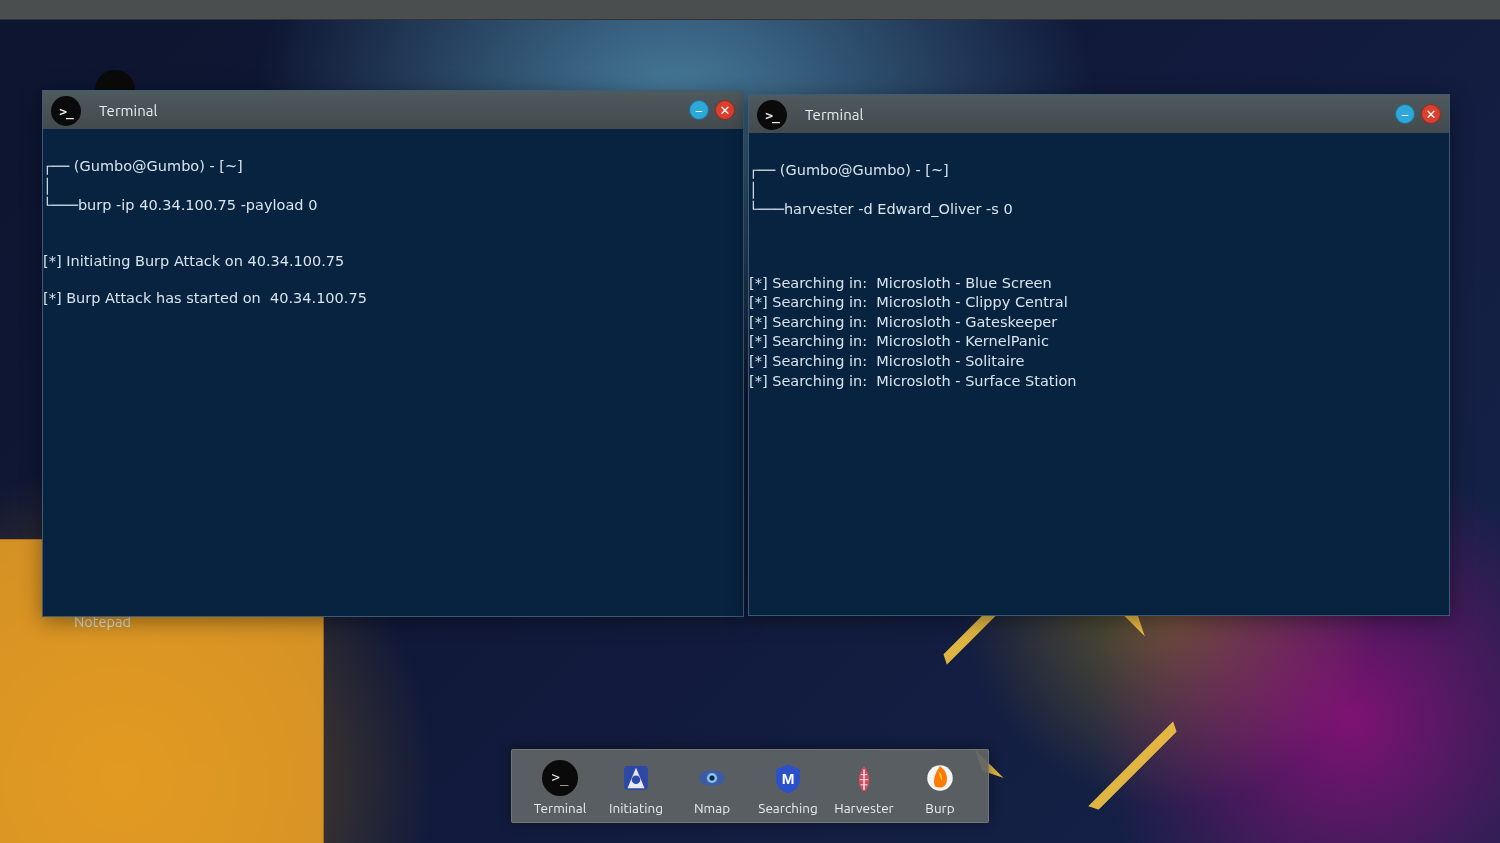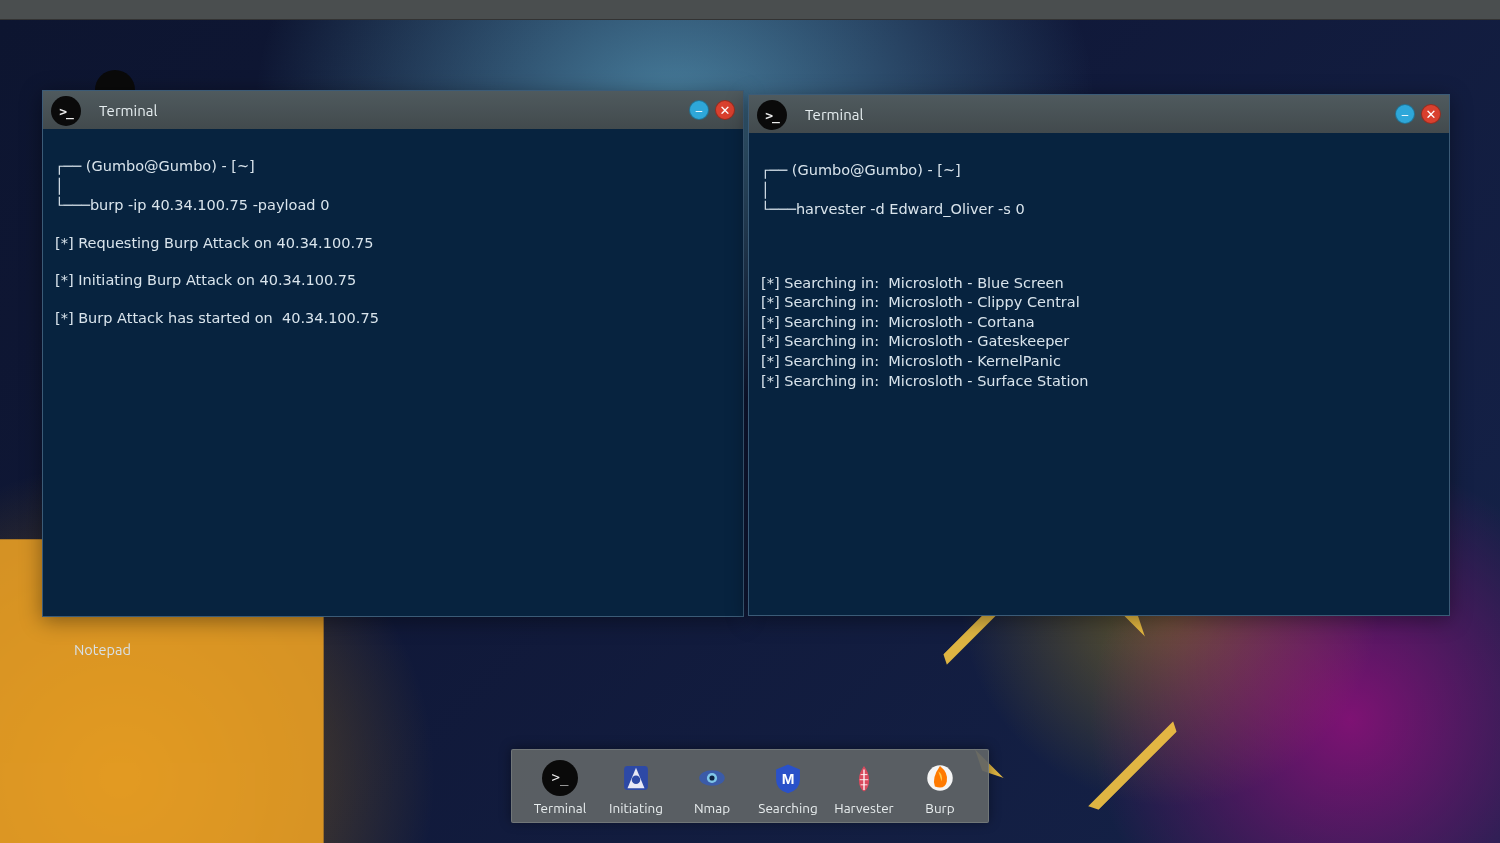--- a/index.html
+++ b/index.html
@@ -119,21 +119,21 @@
     font-size: 13px;
     color: #fff;
     cursor: pointer;
     border:1px solid rgba(0,0,0,0.3);
   }
   .win-btn.min { background:#2ea7d9; }
   .win-btn.close { background:#d9402e; }
 
   .termbody {
     flex: 1;
-    padding: 10px 12px;
+    padding: 10px 0;
     color: #d9e4ec;
     font-size: 14.5px;
     line-height: 1.35;
     overflow: hidden;
     font-family: "Segoe UI", "DejaVu Sans", sans-serif;
   }
   .termbody .line { white-space: pre; }
   .termbody .gap { height: 18px; }
   .prompt-tree { color:#d9e4ec; }
 
@@ -168,21 +168,20 @@
     border-radius: 50%;
     display:flex; align-items:center; justify-content:center;
     position: relative;
   }
   .dock-icon svg { width: 34px; height: 34px; }
   .notepad-label {
     position:absolute;
     top: 613px; left: 74px;
     color:#d8e0e5; font-size:14.5px;
     z-index:2;
-    margin-top:28px;
   }
 </style>
 </head>
 <body>
 
 <div class="top-bar"></div>
 <div class="wallpaper"></div>
 
 <div class="desktop-icon desktop-shortcut-terminal">
   <div class="iconwrap" style="background:#0a0a0a"></div>
@@ -199,21 +198,20 @@
       <div class="win-btn min">–</div>
       <div class="win-btn close">✕</div>
     </div>
   </div>
   <div class="termbody">
     <div class="gap"></div>
     <div class="line prompt-tree">┌── (Gumbo@Gumbo) - [~]</div>
     <div class="line prompt-tree">│</div>
     <div class="line prompt-tree">└───burp -ip 40.34.100.75 -payload 0</div>
     <div class="gap"></div>
-    <div class="line">[*] Requesting Burp Attack on 40.34.100.75</div>
     <div class="gap"></div>
     <div class="line">[*] Initiating Burp Attack on 40.34.100.75</div>
     <div class="gap"></div>
     <div class="line">[*] Burp Attack has started on  40.34.100.75</div>
     <div class="gap"></div>
   </div>
 </div>
 
 <div class="terminal right">
   <div class="titlebar">
@@ -227,23 +225,23 @@
   <div class="termbody">
     <div class="gap"></div>
     <div class="line prompt-tree">┌── (Gumbo@Gumbo) - [~]</div>
     <div class="line prompt-tree">│</div>
     <div class="line prompt-tree">└───harvester -d Edward_Oliver -s 0</div>
     <div class="gap"></div>
       <div class="gap"></div>
     <div class="gap"></div>
     <div class="line">[*] Searching in:  Microsloth - Blue Screen</div>
     <div class="line">[*] Searching in:  Microsloth - Clippy Central</div>
-    <div class="line">[*] Searching in:  Microsloth - Cortana</div>
     <div class="line">[*] Searching in:  Microsloth - Gateskeeper</div>
     <div class="line">[*] Searching in:  Microsloth - KernelPanic</div>
+    <div class="line">[*] Searching in:  Microsloth - Solitaire</div>
     <div class="line">[*] Searching in:  Microsloth - Surface Station</div>
   </div>
 </div>
 
 <div class="dock">
   <div class="dock-item">
     <div class="dock-icon" style="background:#0a0a0a;color:#eee;font-family:monospace;font-size:14px">
         <span style="position:relative;top:-1px">&gt;_</span>
       </div>
     <span>Terminal</span>

